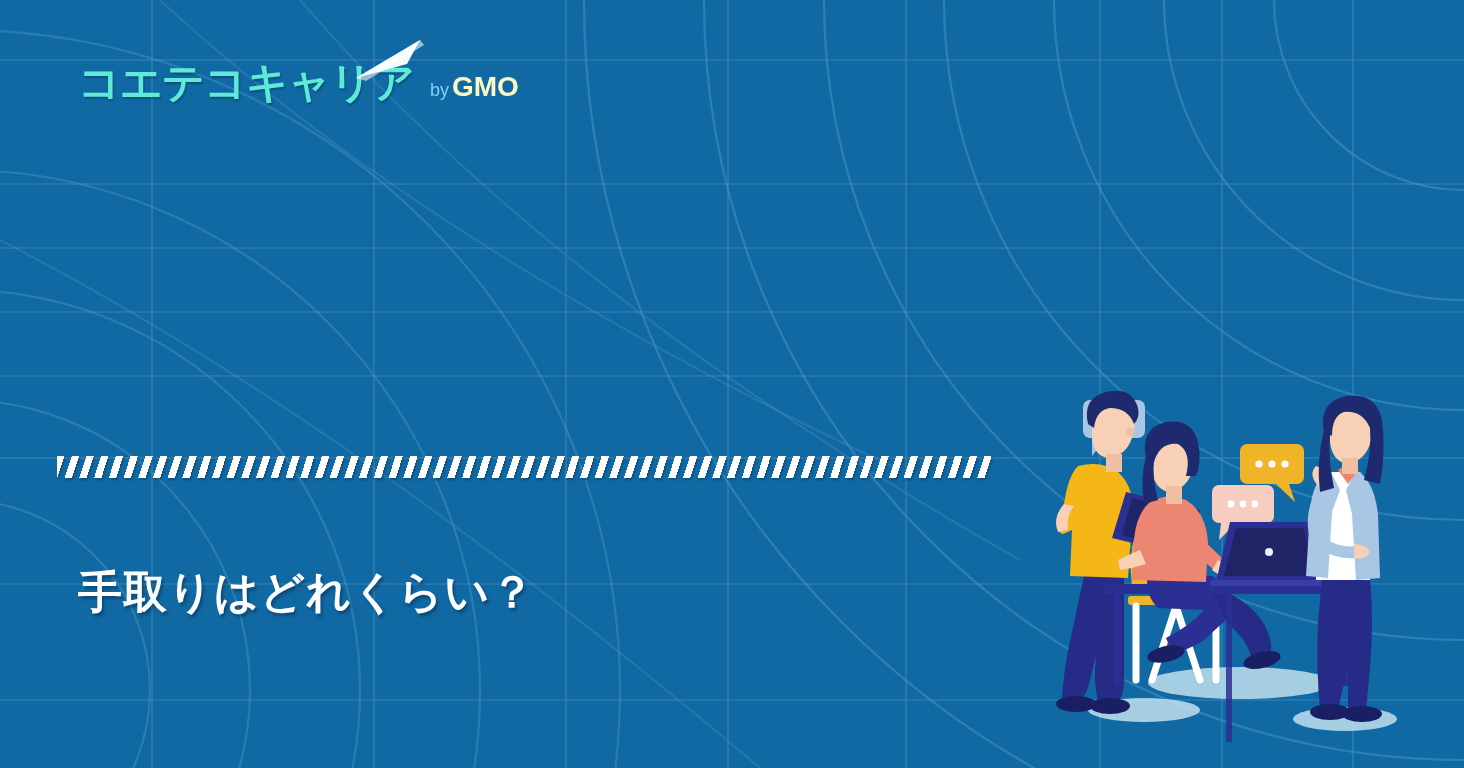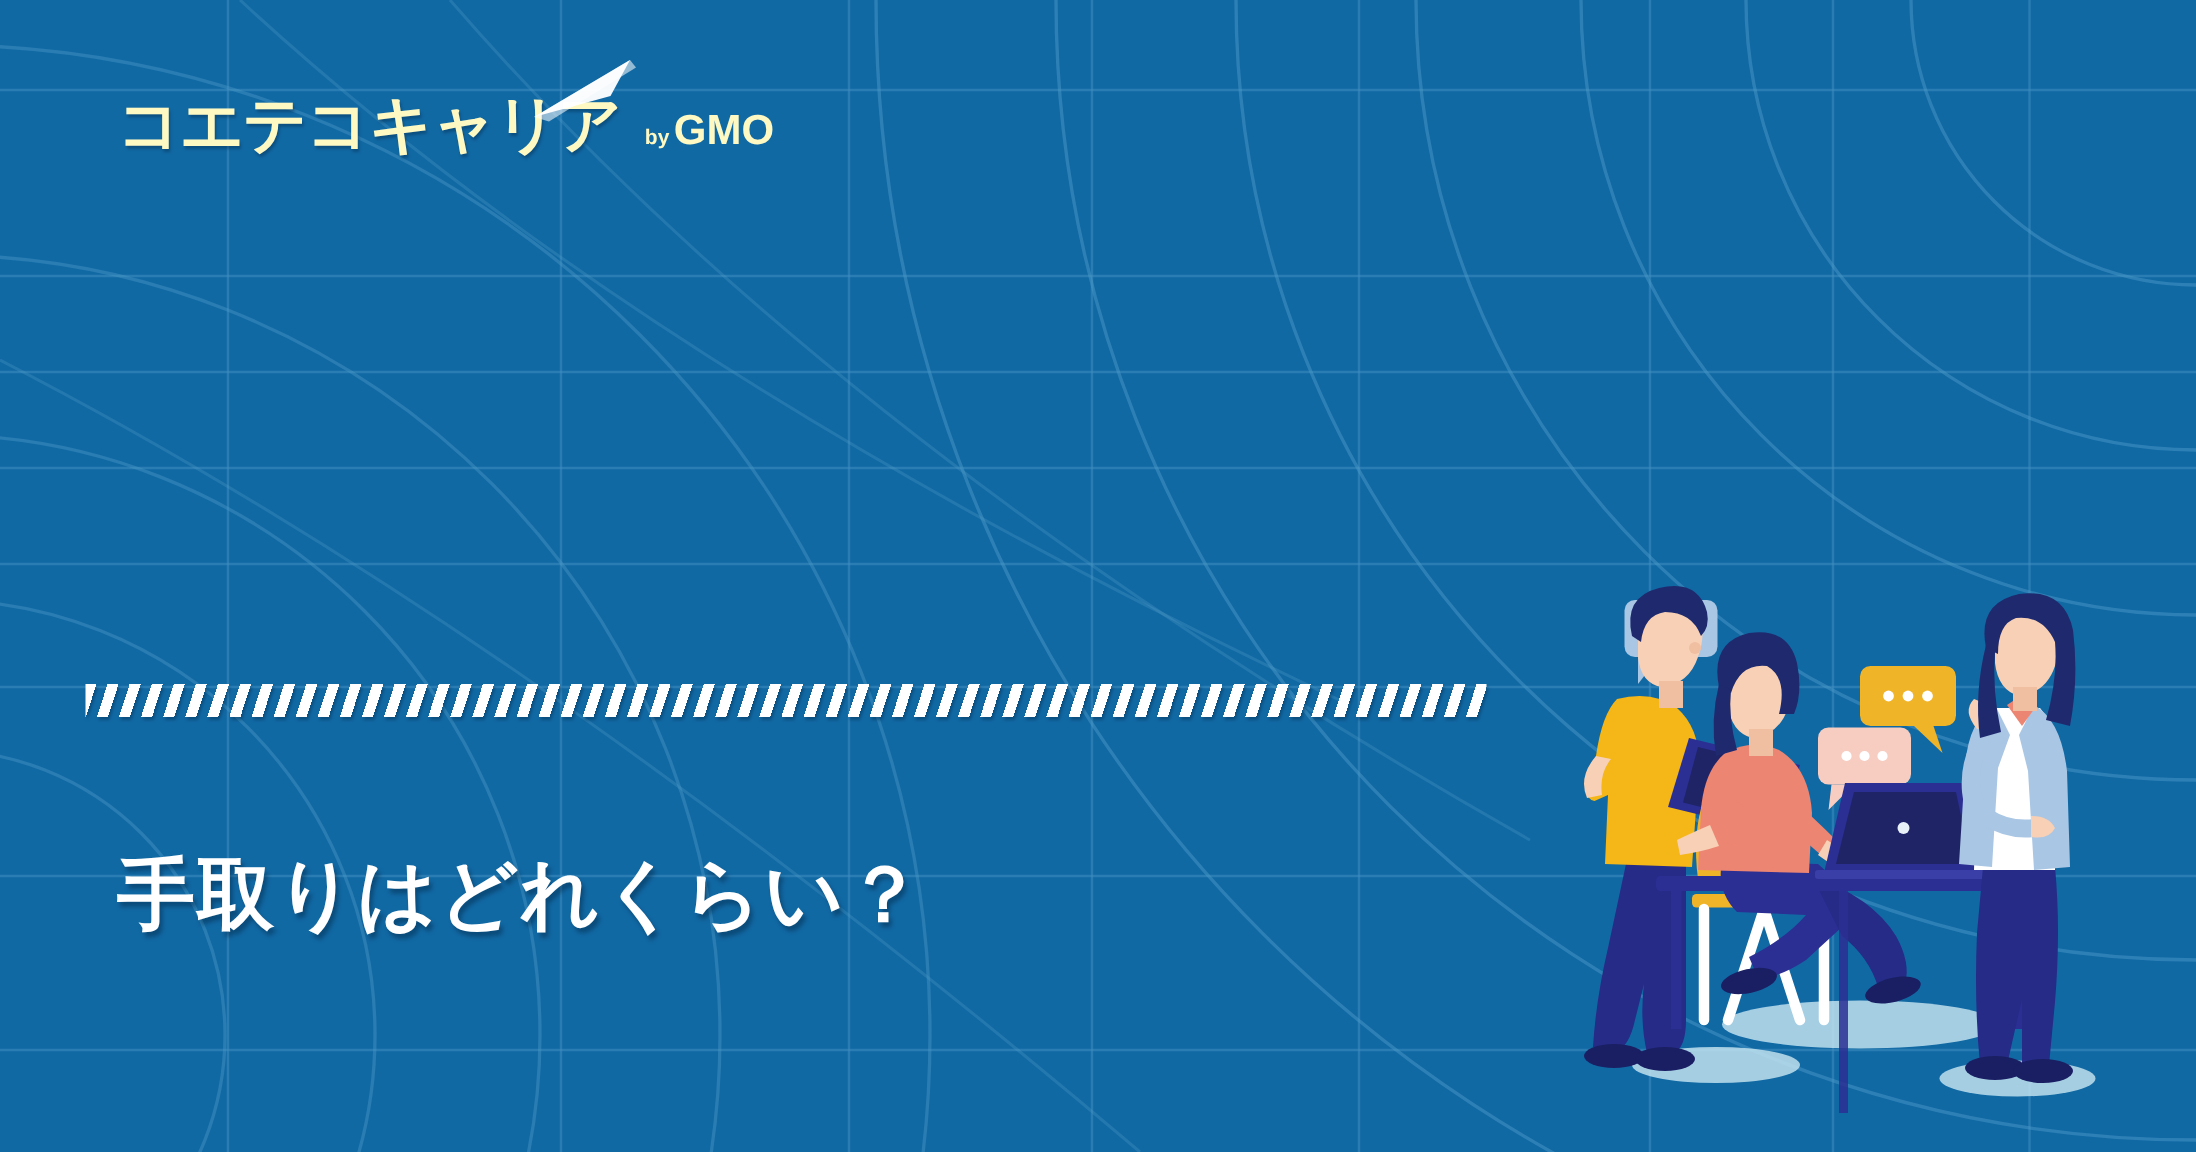--- a/index.html
+++ b/index.html
@@ -20,39 +20,39 @@
   .bg-layer { position:absolute; inset:0; pointer-events:none; }
   .bg-svg { position:absolute; inset:0; width:1464px; height:768px; display:block; }
 
   
   .logo-wrap {
     position:absolute; left:78px; top:62px;
     display:flex; align-items:flex-end; gap:0;
   }
   .logo-main {
     position:relative;
-    color:#fef9c3;
+    color:#5eead4;
     font-size:42px;
     font-weight:bold;
     letter-spacing:-1px;
     line-height:1;
     white-space:nowrap;
     text-shadow:1px 2px 2px rgba(0,32,60,.35);
   }
   .logo-swoosh {
     position:absolute; right:-14px; top:-24px;
     width:78px; height:44px;
   }
   .logo-by {
     margin-left:16px;
     display:flex; align-items:baseline; gap:3px;
     padding-bottom:3px;
   }
   .logo-by-text {
-    color:#fef9c3; font-size:14px; font-weight:bold; line-height:1;
+    color:#7dd3fc; font-size:18px; font-weight:normal; line-height:1;
   }
   .logo-gmo {
     color:#fef9c3; font-size:28px; font-weight:bold; line-height:1;
     letter-spacing:0px;
   }
 
   
   .headline {
     position:absolute; left:78px; top:192px;
     color:#ffffff;
@@ -73,21 +73,21 @@
       #ffffff 0px, #ffffff 7px,
       rgba(255,255,255,0) 7px, rgba(255,255,255,0) 14px
     );
     filter:drop-shadow(1px 2px 1px rgba(0,30,58,.35));
   }
 
   
   .subhead {
     position:absolute; left:78px; top:566px;
     color:#ffffff;
-    font-size:52px;
+    font-size:44px;
     font-weight:bold;
     line-height:1.2;
     letter-spacing:1px;
     text-shadow:2px 3px 3px rgba(0,30,58,.40);
     white-space:nowrap;
   }
 
   
   .illustration {
     position:absolute; right:24px; bottom:18px;

